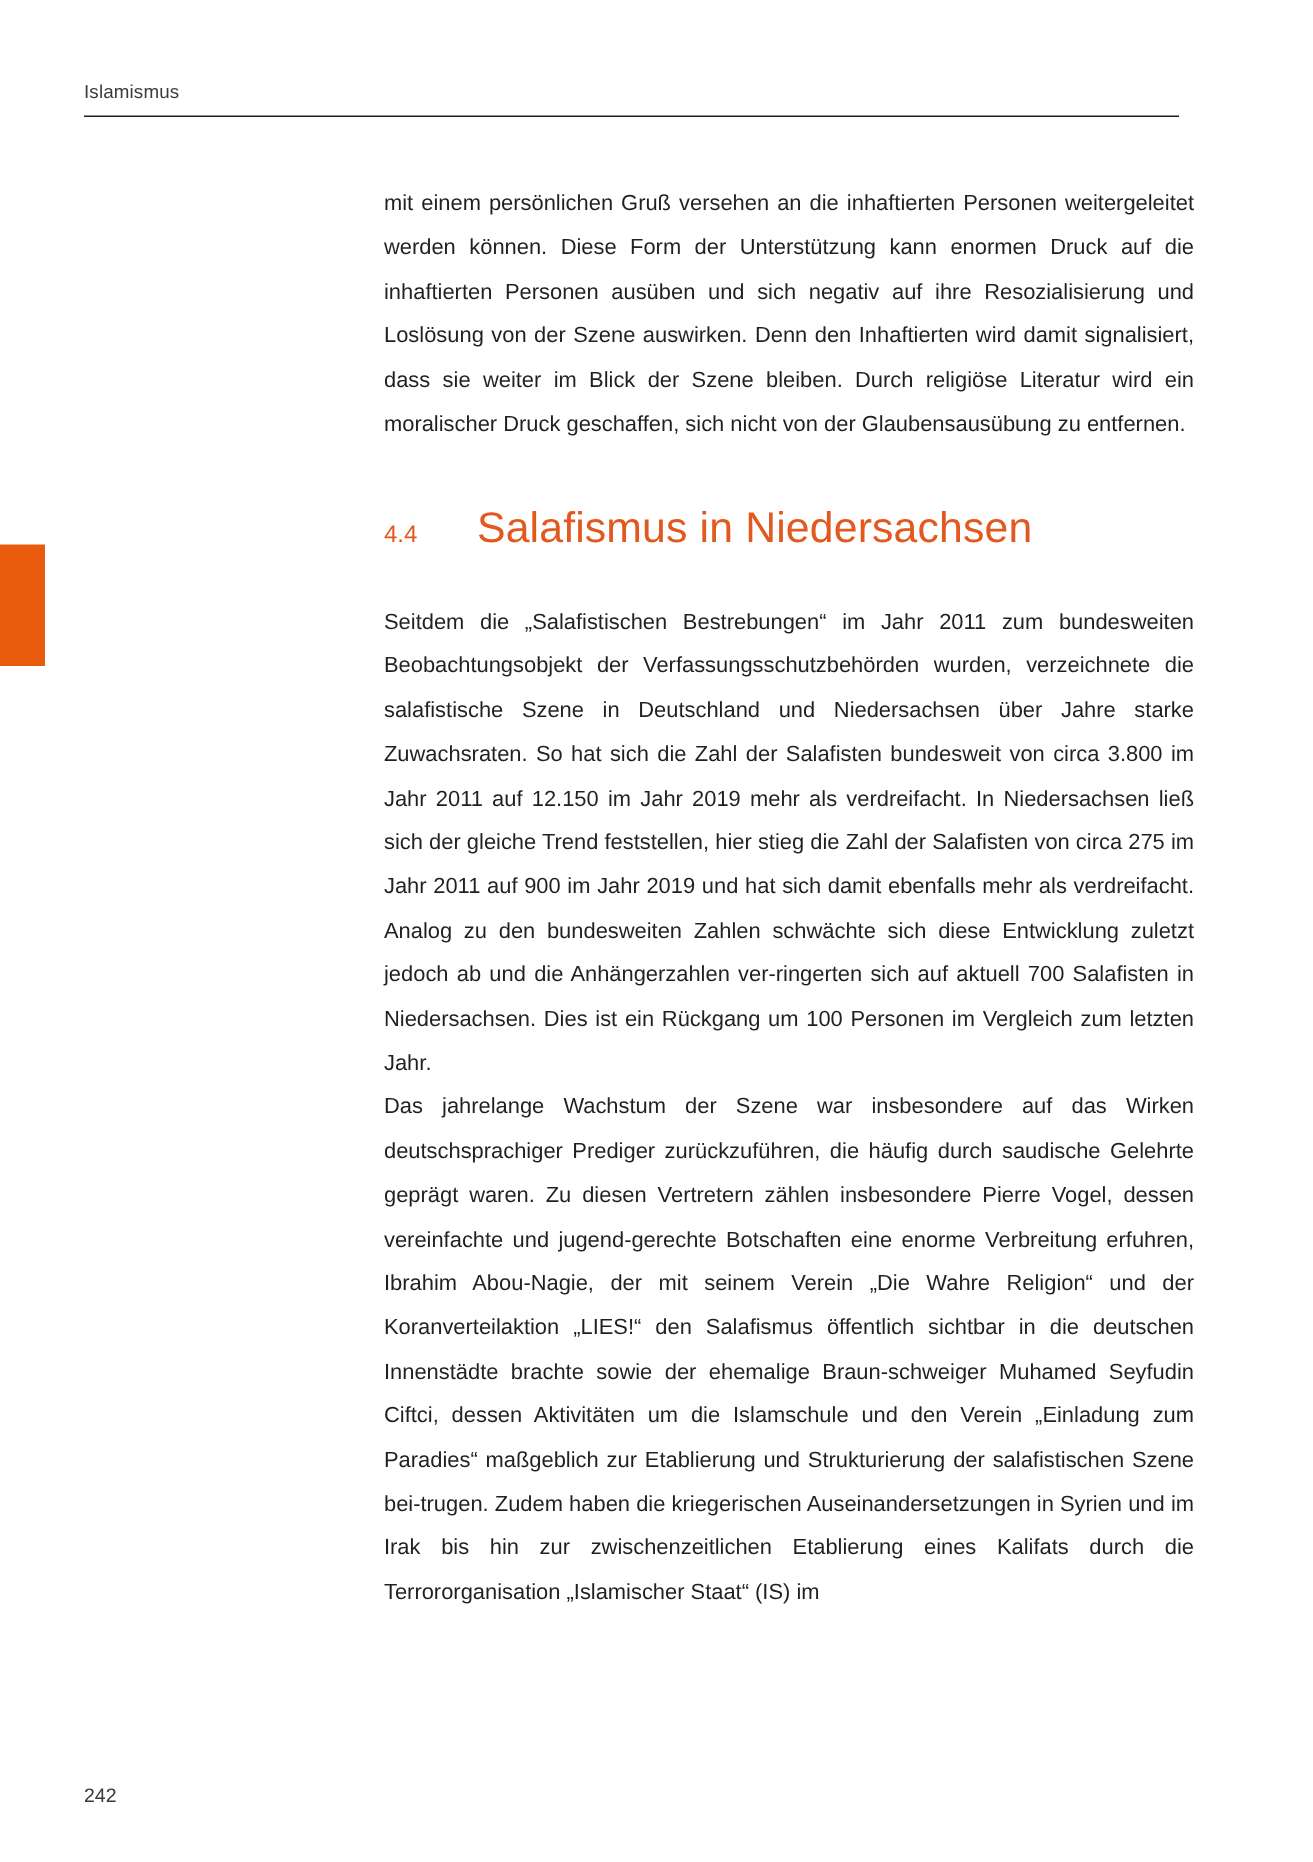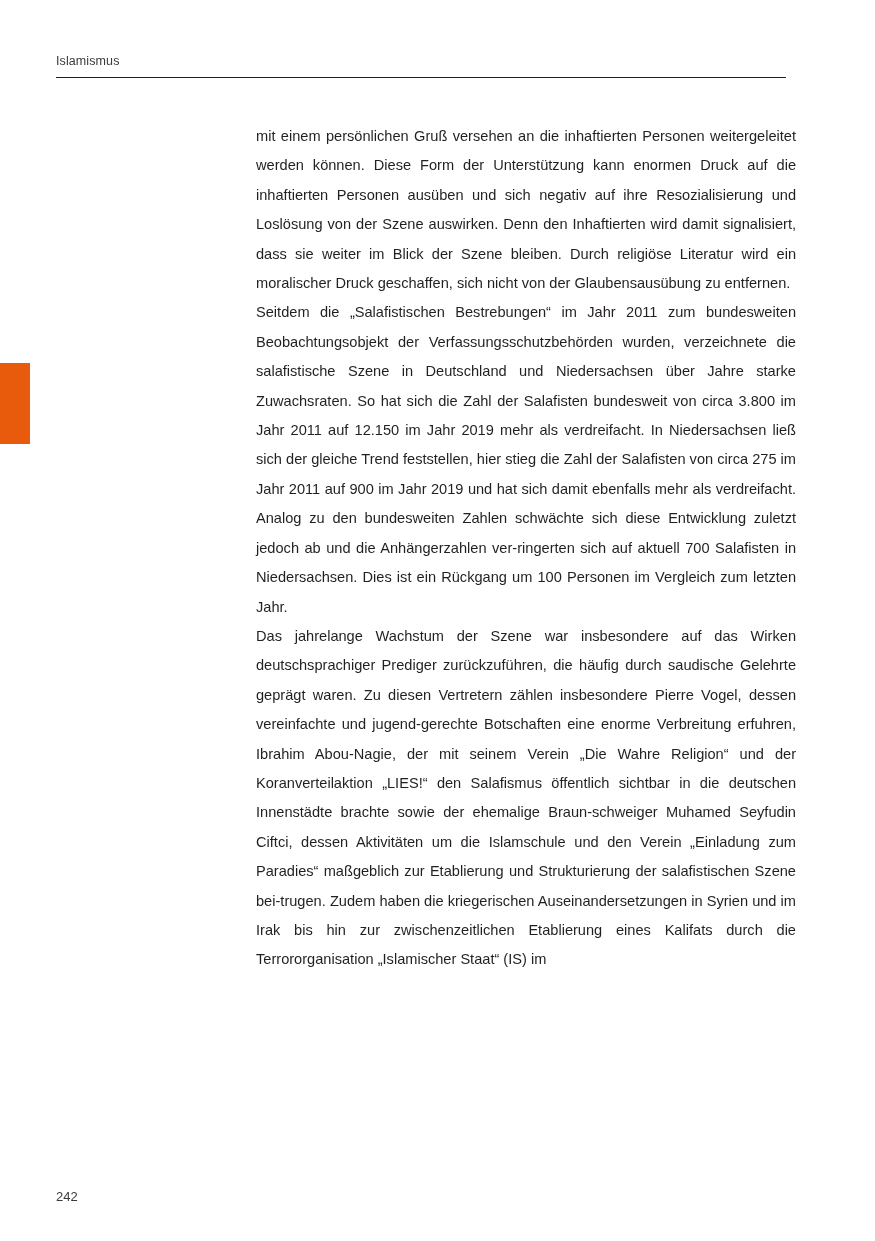--- a/index.html
+++ b/index.html
@@ -119,20 +119,24 @@
     <div class="rh-text">Islamismus</div>
   </div>
   <div class="header-rule"></div>
 
   <div class="edge-tab"></div>
 
   <div class="content">
 
     <p class="body-text">mit einem persönlichen Gruß versehen an die inhaftierten Personen weitergeleitet werden können. Diese Form der Unterstützung kann enormen Druck auf die inhaftierten Personen ausüben und sich negativ auf ihre Resozialisierung und Loslösung von der Szene auswirken. Denn den Inhaftierten wird damit signalisiert, dass sie weiter im Blick der Szene bleiben. Durch religiöse Literatur wird ein moralischer Druck geschaffen, sich nicht von der Glaubensausübung zu entfernen.</p>
 
+    <div class="section-heading">
+      <span class="sec-num">4.4</span>
+      <span class="sec-title">Salafismus in Niedersachsen</span>
+    </div>
 
     <p class="body-text">Seitdem die „Salafistischen Bestrebungen“ im Jahr 2011 zum bundesweiten Beobachtungsobjekt der Verfassungsschutzbehörden wurden, verzeichnete die salafistische Szene in Deutschland und Niedersachsen über Jahre starke Zuwachsraten. So hat sich die Zahl der Salafisten bundesweit von circa 3.800 im Jahr 2011 auf 12.150 im Jahr 2019 mehr als verdreifacht. In Niedersachsen ließ sich der gleiche Trend feststellen, hier stieg die Zahl der Salafisten von circa 275 im Jahr 2011 auf 900 im Jahr 2019 und hat sich damit ebenfalls mehr als verdreifacht. Analog zu den bundesweiten Zahlen schwächte sich diese Entwicklung zuletzt jedoch ab und die Anhängerzahlen ver-ringerten sich auf aktuell 700 Salafisten in Niedersachsen. Dies ist ein Rückgang um 100 Personen im Vergleich zum letzten Jahr.</p>
 
     <p class="body-text">Das jahrelange Wachstum der Szene war insbesondere auf das Wirken deutschsprachiger Prediger zurückzuführen, die häufig durch saudische Gelehrte geprägt waren. Zu diesen Vertretern zählen insbesondere Pierre Vogel, dessen vereinfachte und jugend-gerechte Botschaften eine enorme Verbreitung erfuhren, Ibrahim Abou-Nagie, der mit seinem Verein „Die Wahre Religion“ und der Koranverteilaktion „LIES!“ den Salafismus öffentlich sichtbar in die deutschen Innenstädte brachte sowie der ehemalige Braun-schweiger Muhamed Seyfudin Ciftci, dessen Aktivitäten um die Islamschule und den Verein „Einladung zum Paradies“ maßgeblich zur Etablierung und Strukturierung der salafistischen Szene bei-trugen. Zudem haben die kriegerischen Auseinandersetzungen in Syrien und im Irak bis hin zur zwischenzeitlichen Etablierung eines Kalifats durch die Terrororganisation „Islamischer Staat“ (IS) im</p>
 
   </div>
 
   <div class="folio">242</div>
 
 </div>

